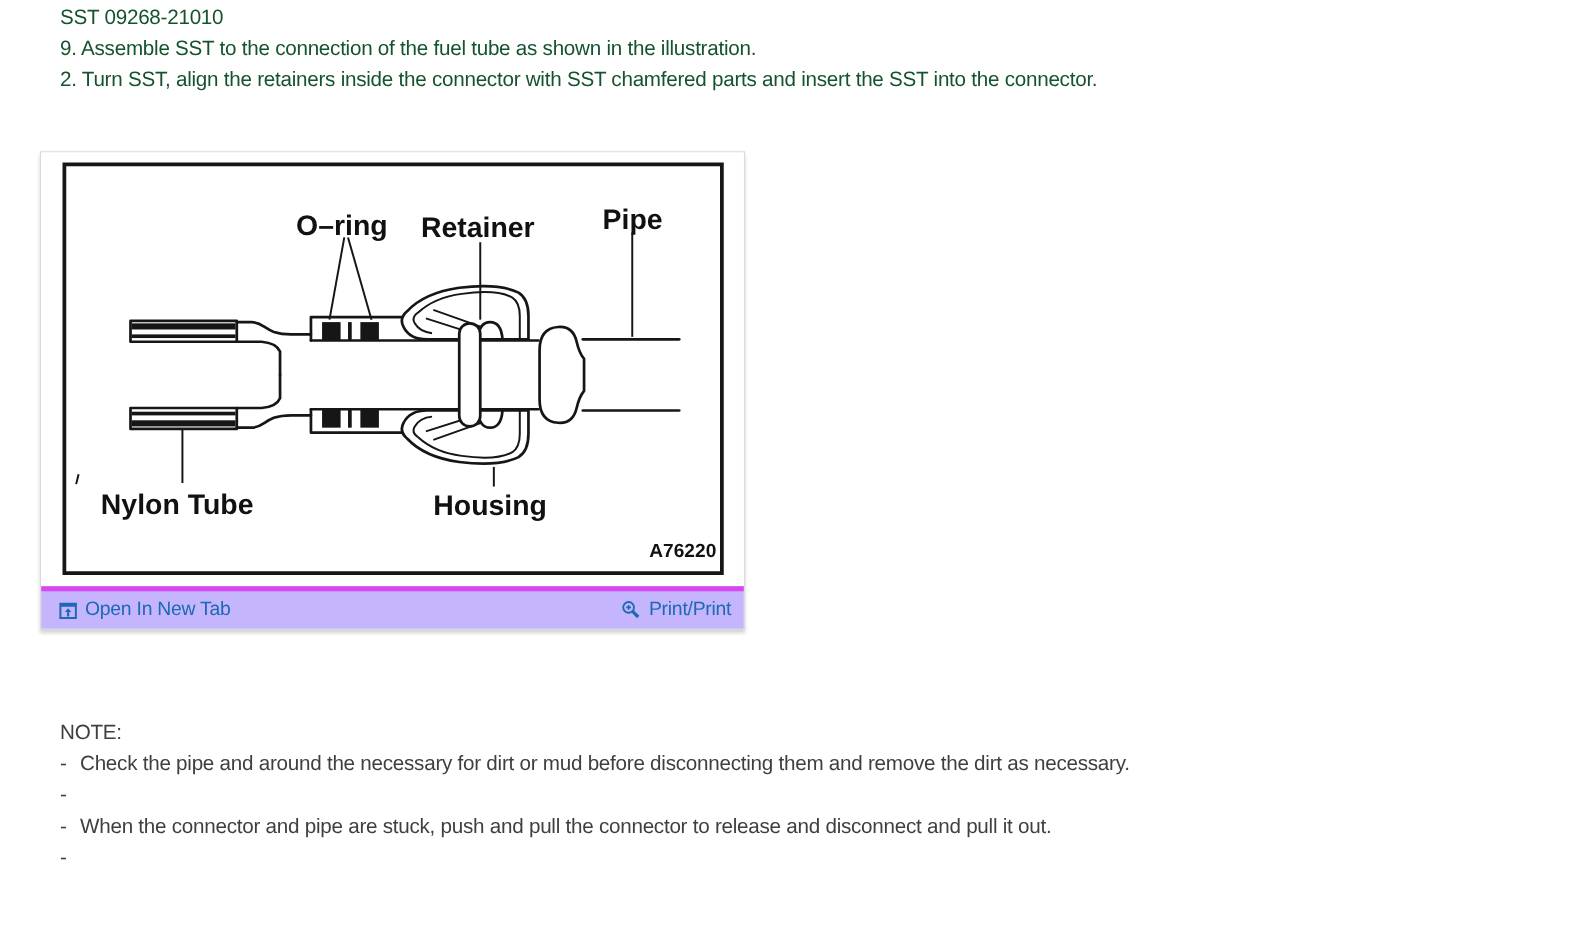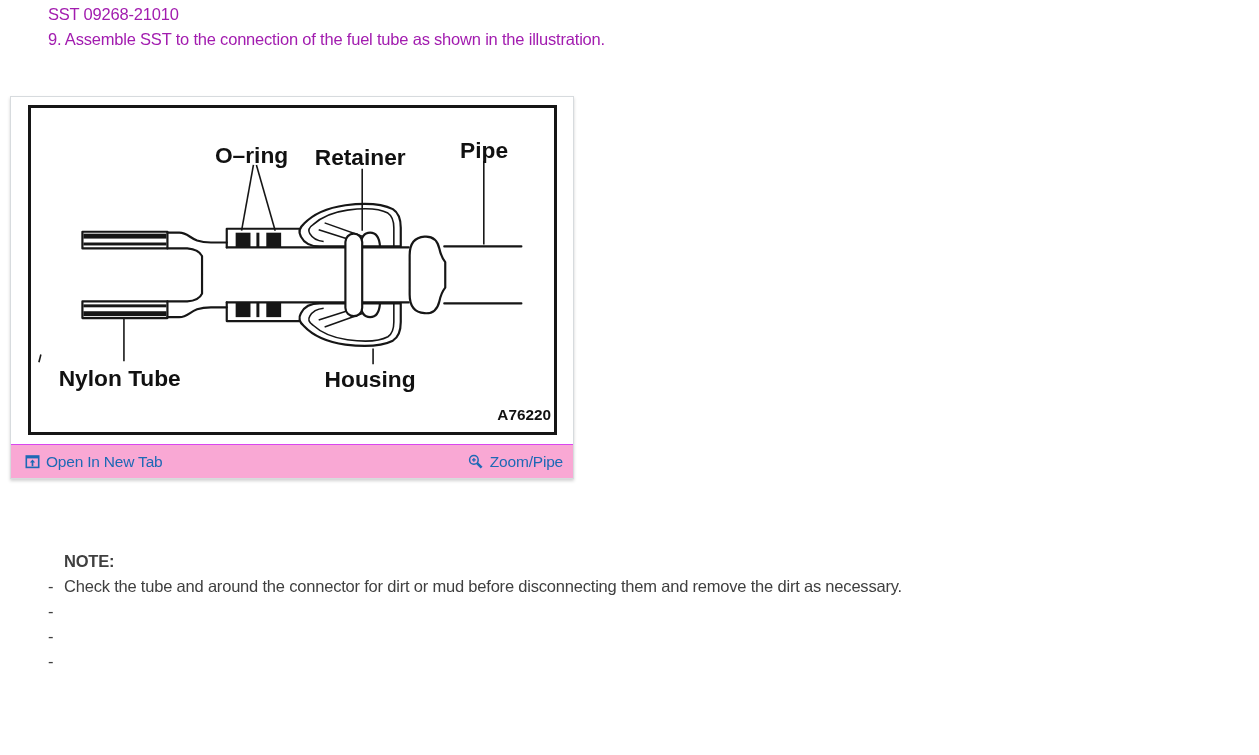--- a/index.html
+++ b/index.html
@@ -1,46 +1,47 @@
 <!DOCTYPE html>
 <html><head>
 <meta charset="utf-8">
 <style>
   * { margin:0; padding:0; box-sizing:border-box; }
   html,body { width:1259px; height:755px; background:#ffffff; overflow:hidden;
     font-family:"Liberation Sans", sans-serif; }
-  .text-block { margin:2px 0 0 48px; color:#a21caf; font-size:16.5px;
+  .text-block { margin:2px 0 0 48px; color:#14532d; font-size:16.5px;
     line-height:25px; letter-spacing:-0.2px; white-space:nowrap; }
-  .figure-card { margin:44px 0 0 10px; width:564px; background:#fff;
+  .figure-card { margin:44px 0 0 32px; width:564px; background:#fff;
     border:1px solid #d7dbde; box-shadow:0 2px 3px rgba(0,0,0,0.18); }
   .figure-area { padding:8px 17px 9px 17px; background:#fff; }
   .inner-box { width:529px; height:330px; border:3px solid #161616; }
   .inner-box svg { display:block; }
   .fig-label { font-family:"Liberation Sans", sans-serif; font-weight:700; fill:#111; }
-  .figure-footer { height:34px; background:#f9a8d4; border-top:1px solid #d946ef;
+  .figure-footer { height:34px; background:#c4b5fd; border-top:4px solid #d946ef;
     display:flex; align-items:center; justify-content:space-between;
     padding:0 10px 0 14px; }
   .fig-link { display:flex; align-items:center; gap:6px; color:#1d69b5;
     font-size:15.5px; letter-spacing:-0.2px; cursor:pointer; text-decoration:none; }
   .fig-link svg { flex:0 0 auto; }
   .note-block { margin:70px 0 0 48px; color:#3f3f3f; font-size:16.5px;
     line-height:25px; letter-spacing:-0.2px; white-space:nowrap; }
-  .note-title { font-weight:700; margin-left:16px; }
+  .note-title { font-weight:400; margin-left:0; }
   .note-item { display:flex; }
   .note-dash { width:16px; flex:0 0 16px; }
   .stroke { fill:none; stroke:#161616; stroke-width:2.2; stroke-linecap:round; stroke-linejoin:round; }
   .thin   { fill:none; stroke:#161616; stroke-width:1.6; }
   .whitefill { fill:#ffffff; stroke:#161616; stroke-width:2.2; stroke-linejoin:round; }
 </style>
 </head>
 <body>
 
 <div class="text-block">
   <div>SST 09268-21010</div>
   <div>9. Assemble SST to the connection of the fuel tube as shown in the illustration.</div>
+  <div>2. Turn SST, align the retainers inside the connector with SST chamfered parts and insert the SST into the connector.</div>
 </div>
 
 <div class="figure-card">
   <div class="figure-area">
     <div class="inner-box">
       <svg width="523" height="324" viewBox="0 0 529 330" preserveAspectRatio="none">
 
         <g>
           <g>
 
@@ -115,33 +116,34 @@
         <path d="M4.9 8.6 L7.5 5.6 L10.1 8.6 Z" fill="#1d69b5"></path>
       </svg>
       <span>Open In New Tab</span>
     </a>
     <a class="fig-link">
       <svg width="16" height="16" viewBox="0 0 16 16">
         <circle cx="5.9" cy="5.9" r="4.3" fill="none" stroke="#1d69b5" stroke-width="1.5"></circle>
         <path d="M5.9 4 V7.8 M4 5.9 H7.8" stroke="#1d69b5" stroke-width="1.3" fill="none"></path>
         <path d="M9.1 9.1 L13.6 13.6" stroke="#1d69b5" stroke-width="2.6"></path>
       </svg>
-      <span>Zoom/Pipe</span>
+      <span>Print/Print</span>
     </a>
   </div>
 </div>
 
 <div class="note-block">
   <div class="note-title">NOTE:</div>
   <div class="note-item">
     <span class="note-dash">-</span>
-    <span>Check the tube and around the connector for dirt or mud before disconnecting them and remove the dirt as necessary.</span>
+    <span>Check the pipe and around the necessary for dirt or mud before disconnecting them and remove the dirt as necessary.</span>
   </div>
   <div class="note-item">
     <span class="note-dash">-</span>
   </div>
   <div class="note-item">
     <span class="note-dash">-</span>
+    <span>When the connector and pipe are stuck, push and pull the connector to release and disconnect and pull it out.</span>
   </div>
   <div class="note-item">
     <span class="note-dash">-</span>
   </div>
 </div>
 
 </body></html>

